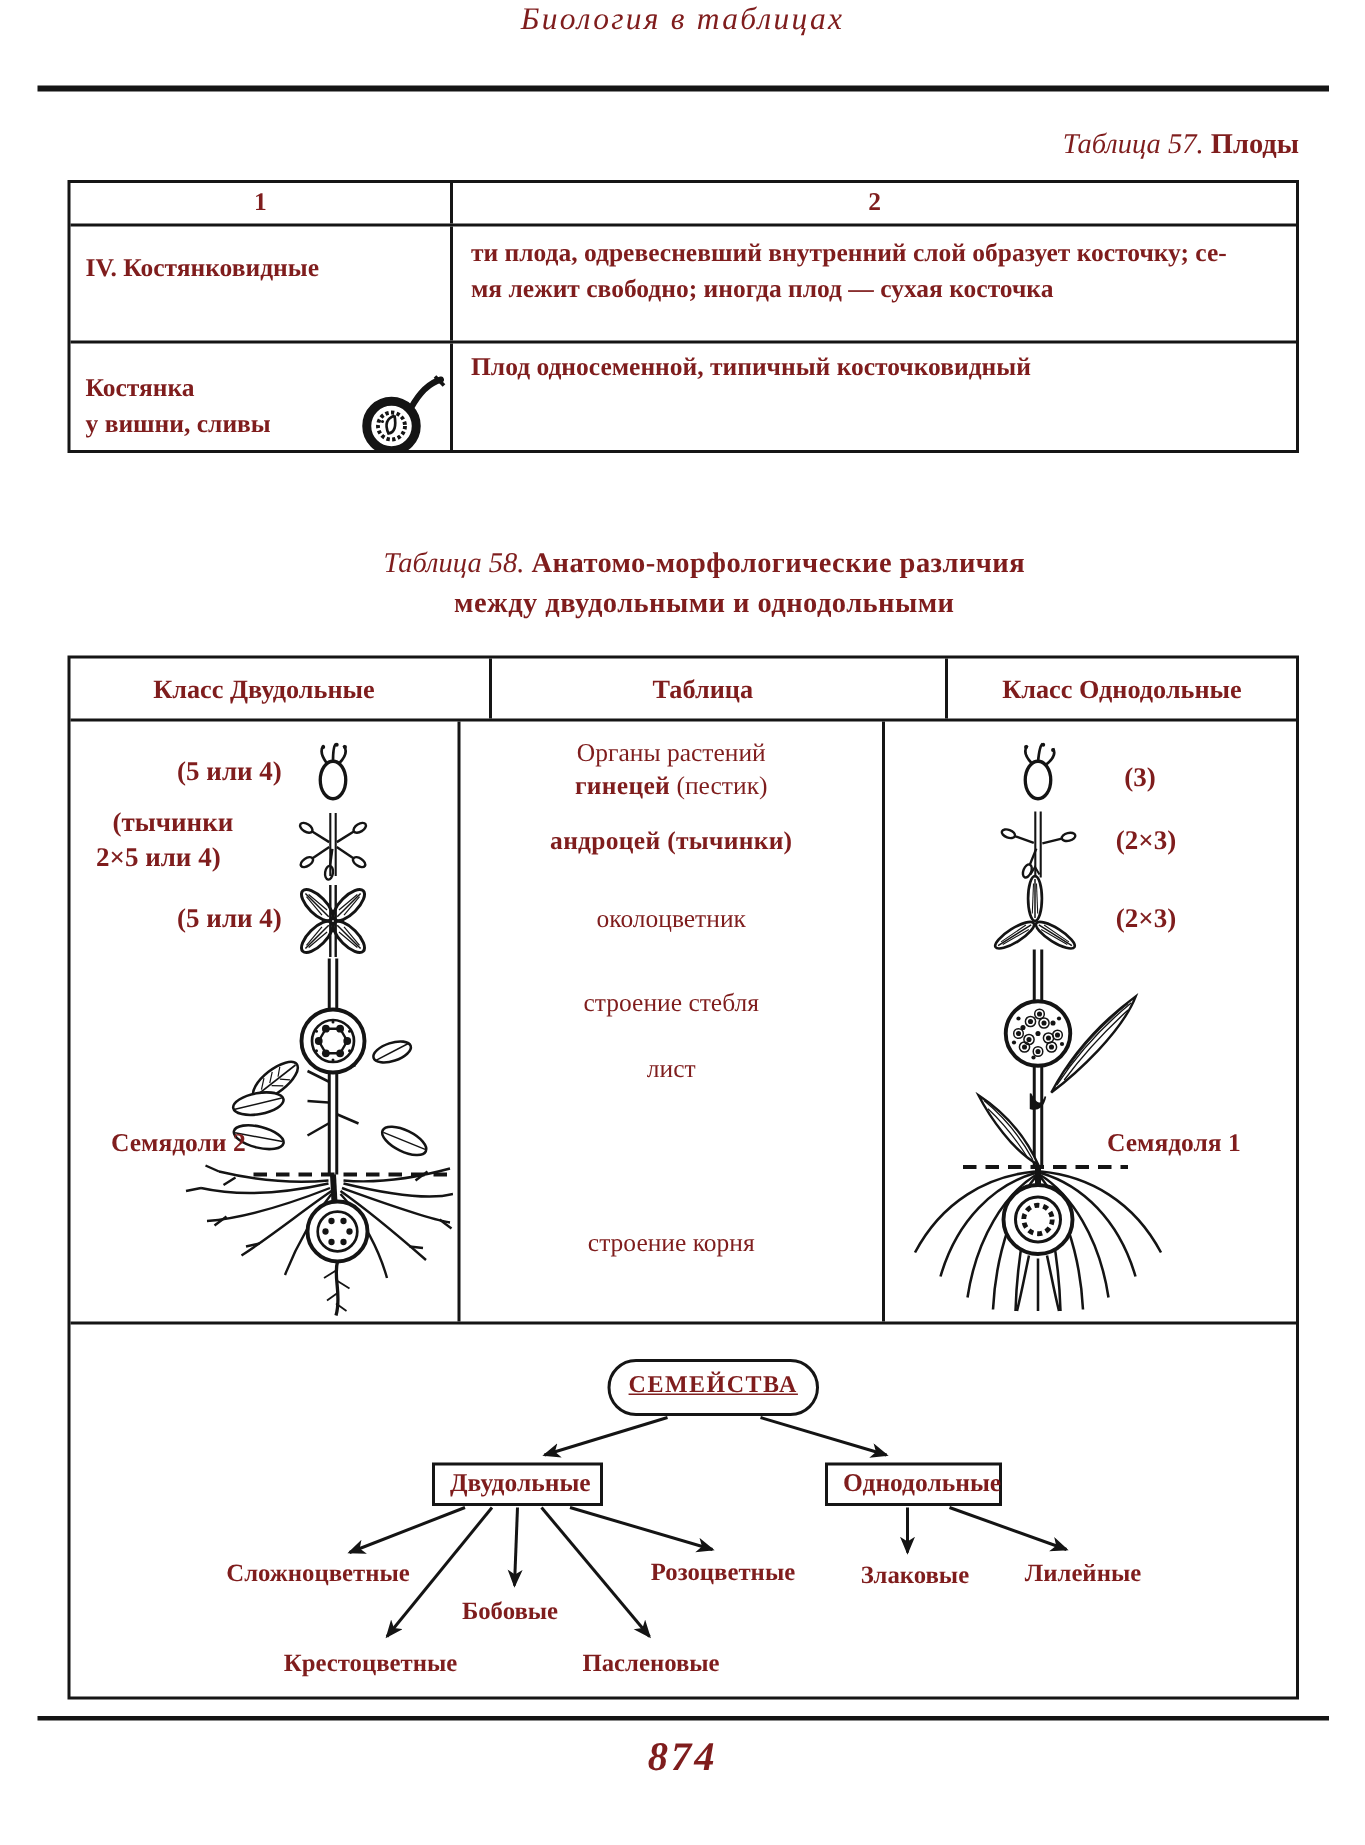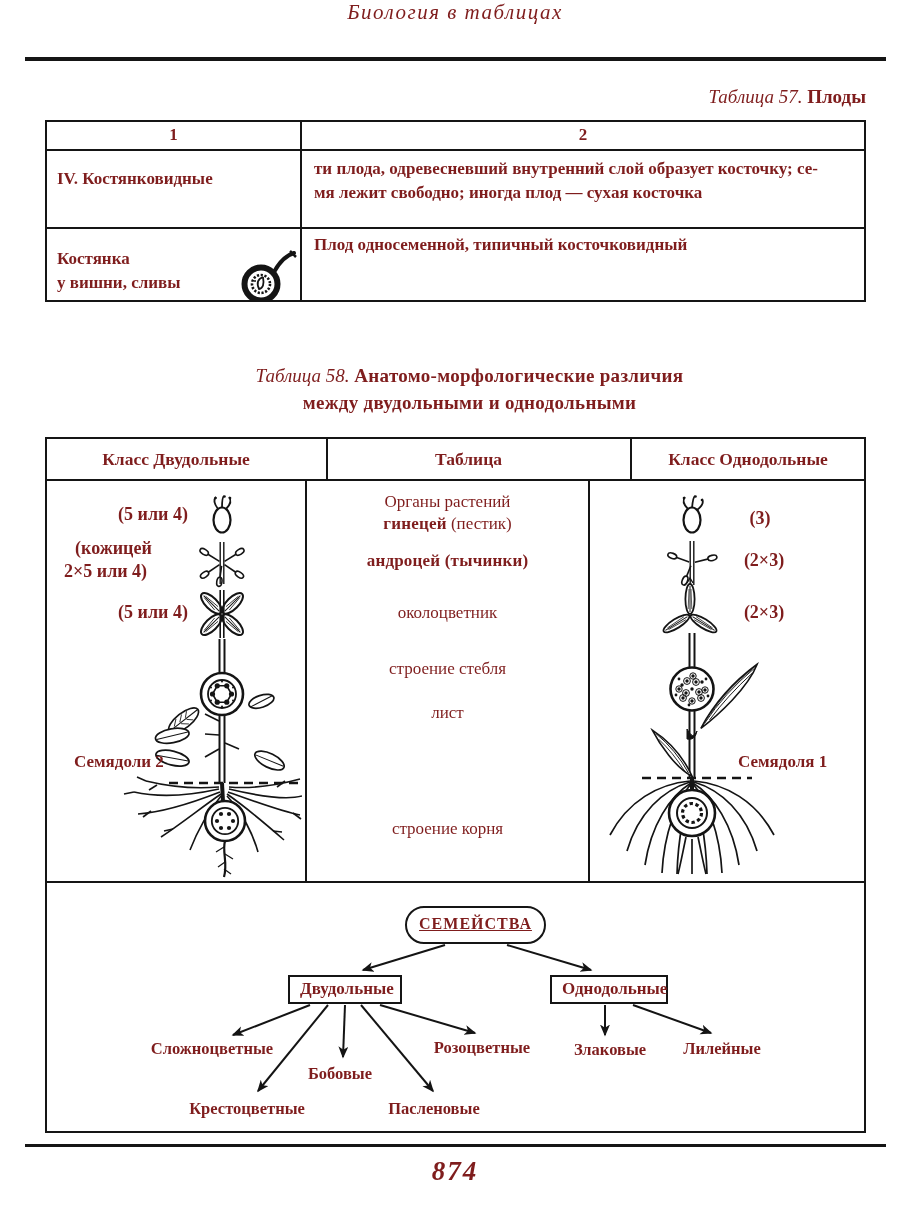--- a/index.html
+++ b/index.html
@@ -294,21 +294,21 @@
 
           <g class="ink" stroke-width="2.2">
             <path d="M178,360 C175,371 181,382 177,396"></path>
             <path d="M177,366 l-8,5" stroke-width="1.2"></path>
               <path d="M178,373 l8,5" stroke-width="1.2"></path>
             <path d="M178,381 l-7,5" stroke-width="1.2"></path>
               <path d="M177,388 l7,5" stroke-width="1.2"></path>
           </g>
         </svg>
         <div class="abs val" style="left:50px;top:23px;width:112px;text-align:center">(5 или 4)</div>
-        <div class="abs val" style="left:28px;top:57px">(кожицей</div>
+        <div class="abs val" style="left:28px;top:57px">(тычинки</div>
         <div class="abs val" style="left:17px;top:80px">2×5 или 4)</div>
         <div class="abs val" style="left:50px;top:121px;width:112px;text-align:center">(5 или 4)</div>
         <div class="abs cotyl" style="left:27px;top:271px">Семядоли 2</div>
       </div>
 
       <div class="bc">
         <div class="abs feature" style="top:10px">Органы растений</div>
         <div class="abs feature" style="top:32px"><b>гинецей</b><span> (пестик)</span></div>
         <div class="abs feature" style="top:69px"><b>андроцей</b><b> (тычинки)</b></div>
         <div class="abs feature" style="top:121px">околоцветник</div>

